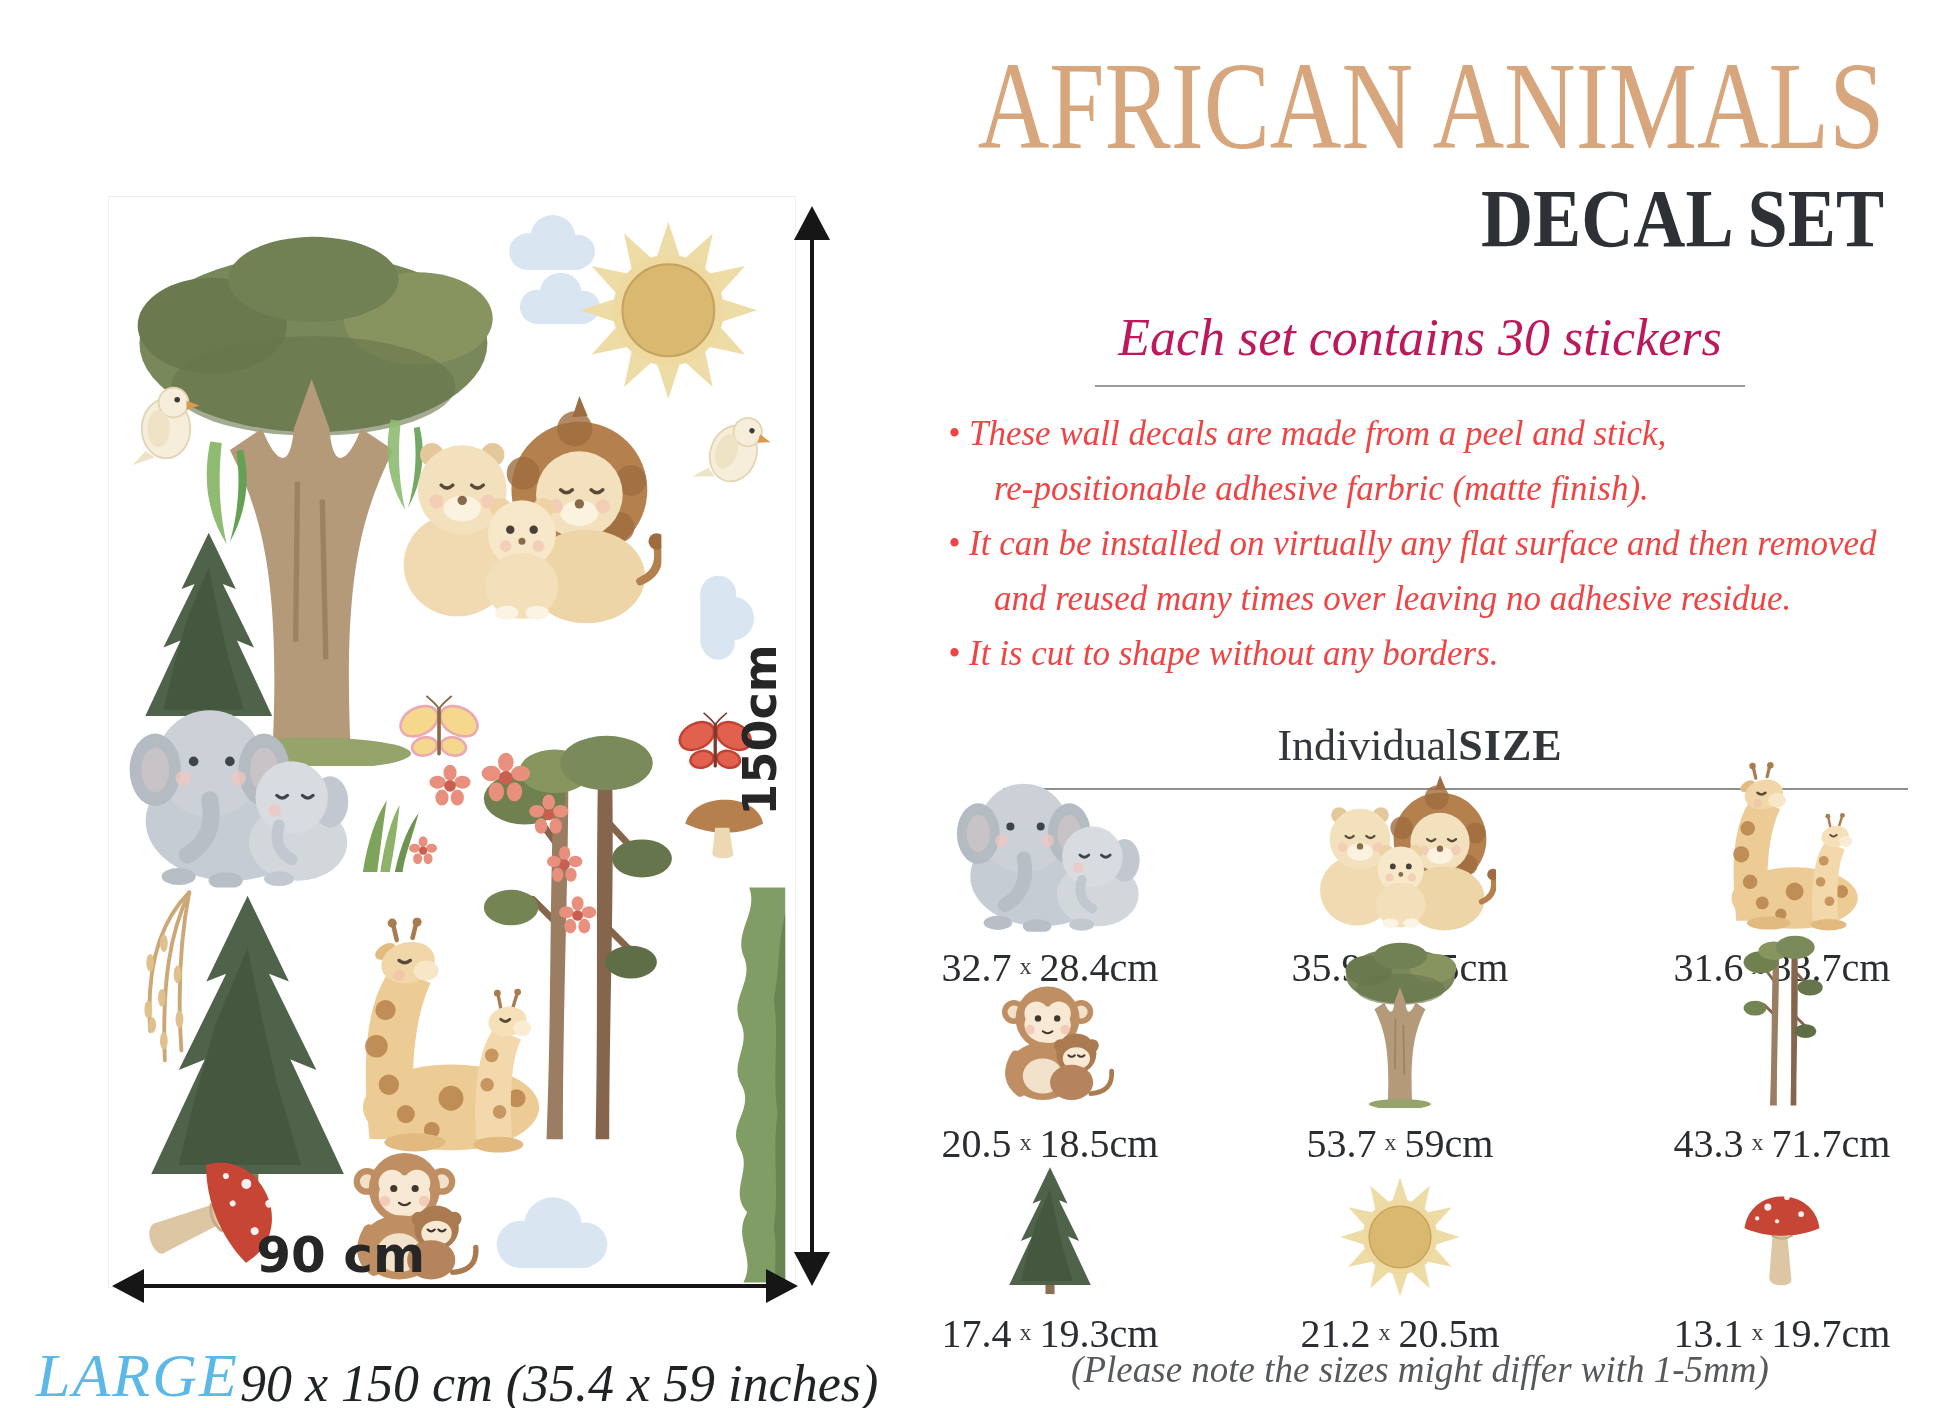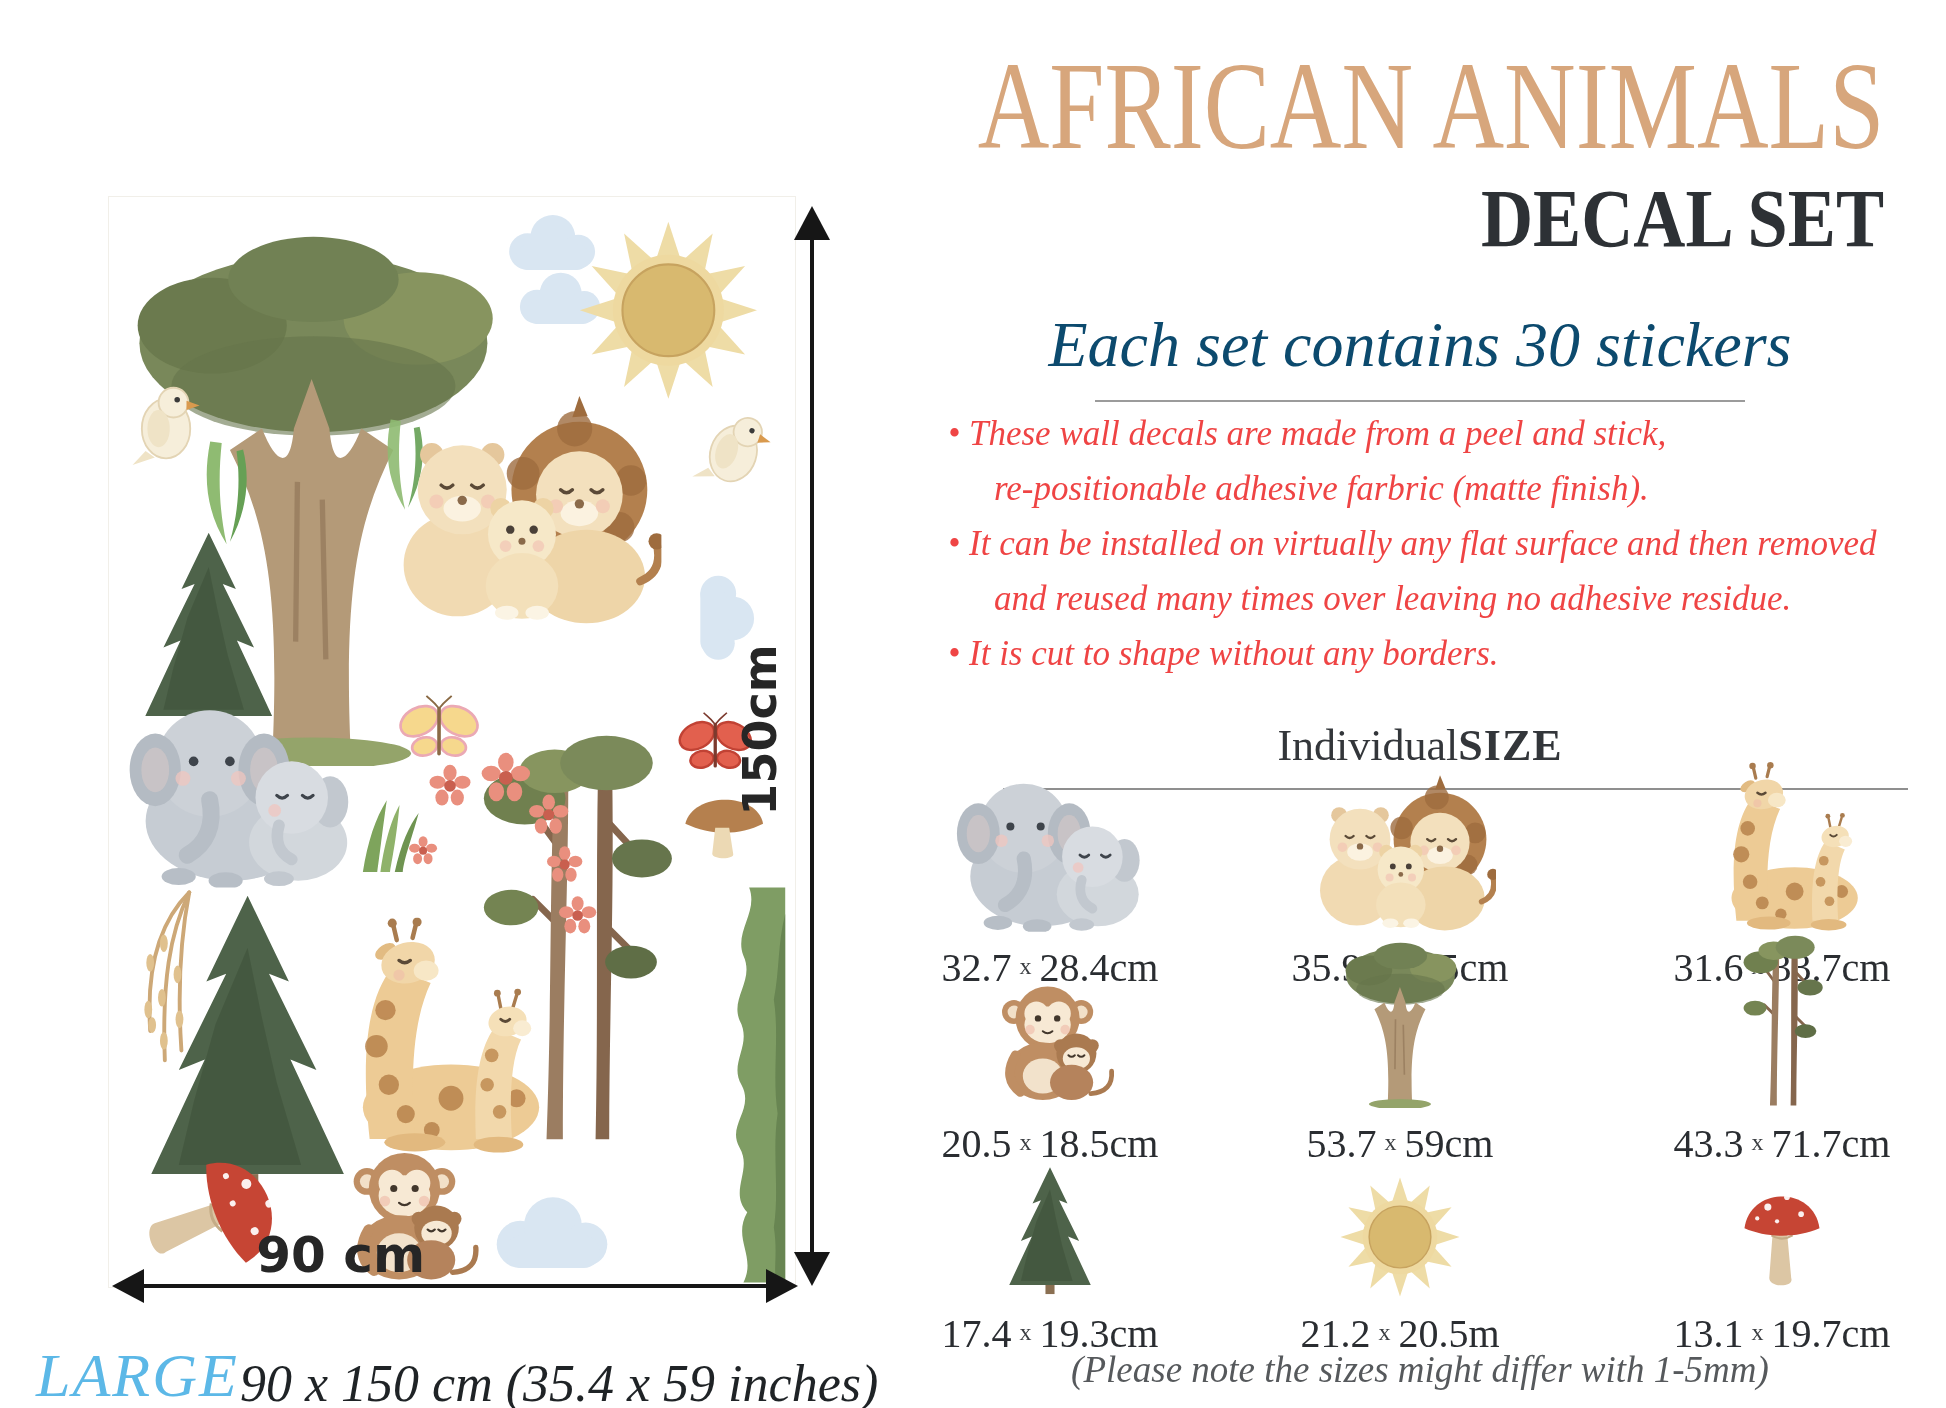--- a/index.html
+++ b/index.html
@@ -31,21 +31,21 @@
   .size-detail{position:absolute;left:240px;top:1354px;font-size:52px;font-style:italic;color:#1f2326;}
 
   
   .title-block{position:absolute;right:62px;top:44px;text-align:right;}
   .title-main{font-size:124px;line-height:1.02;color:#d7a67c;white-space:nowrap;
               display:inline-block;transform:scaleX(.80);transform-origin:100% 50%;}
   .title-sub{font-size:82px;font-weight:bold;color:#2d3135;white-space:nowrap;
              display:inline-block;transform:scaleX(.88);transform-origin:100% 50%;margin-top:2px;}
 
   .intro{position:absolute;left:940px;top:308px;width:960px;text-align:center;}
-  .intro-heading{font-size:64px;font-style:italic;color:#0c4a6e;}
+  .intro-heading{font-size:52px;font-style:italic;color:#be185d;}
   .intro-rule{width:650px;margin:18px auto 0;border-top:2px solid #9b9b9b;}
 
   .bullets{position:absolute;left:948px;top:406px;width:990px;font-size:35px;font-style:italic;
            line-height:55px;color:#ef4444;}
   .b-cont{padding-left:46px;}
 
   .size-heading{position:absolute;left:940px;top:720px;width:960px;text-align:center;
                 font-size:44px;color:#33363a;}
   .size-heading .bold{font-weight:bold;letter-spacing:1px;}
   .size-divider{position:absolute;left:1003px;top:788px;width:905px;height:2px;background:#8f8f8f;}

